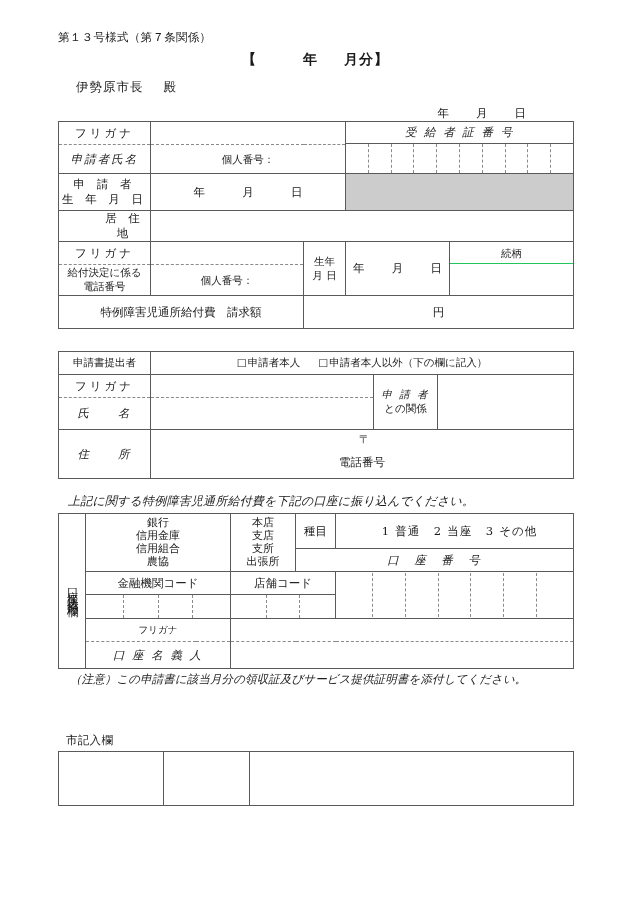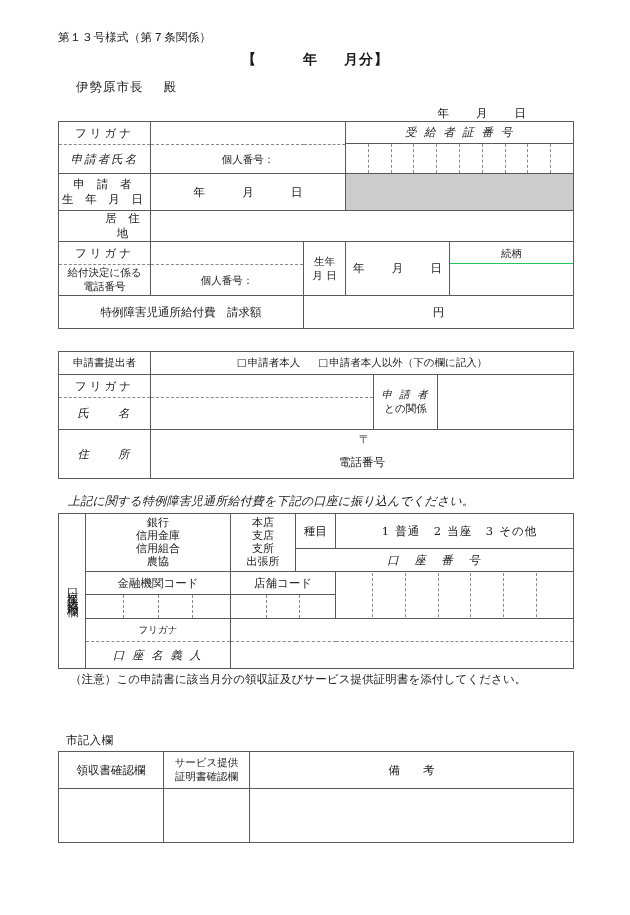--- a/index.html
+++ b/index.html
@@ -65,20 +65,21 @@
 
   .lead {
     font-size: 12px;
     letter-spacing: 0.2px;
     margin: 8px 0 3px 10px;
   }
   .note-line {
     font-size: 11.5px;
     letter-spacing: 0.1px;
     margin: 3px 0 0 12px;
+    font-style: italic;
   }
   .section-label {
     font-size: 11.5px;
     letter-spacing: 0.3px;
     margin: 0 0 3px 8px;
   }
 
   
   table.grid {
     border-collapse: collapse;
@@ -406,28 +407,20 @@
     <div class="section-label mt22" style="margin-top:46px;">市記入欄</div>
 
     <table class="grid">
       <colgroup>
         <col style="width:105px">
         <col style="width:86px">
         <col style="width:324px">
       </colgroup>
       <tbody>
         <tr>
-          <td style="height:36px;">領収書確認欄</td>
-          <td class="small">
-            <div>サービス提供</div>
-            <div>証明書確認欄</div>
-          </td>
-          <td>備　　考</td>
-        </tr>
-        <tr>
           <td style="height:53px;"></td>
           <td></td>
           <td></td>
         </tr>
       </tbody>
     </table>
 
   </div>
 </div>
 

